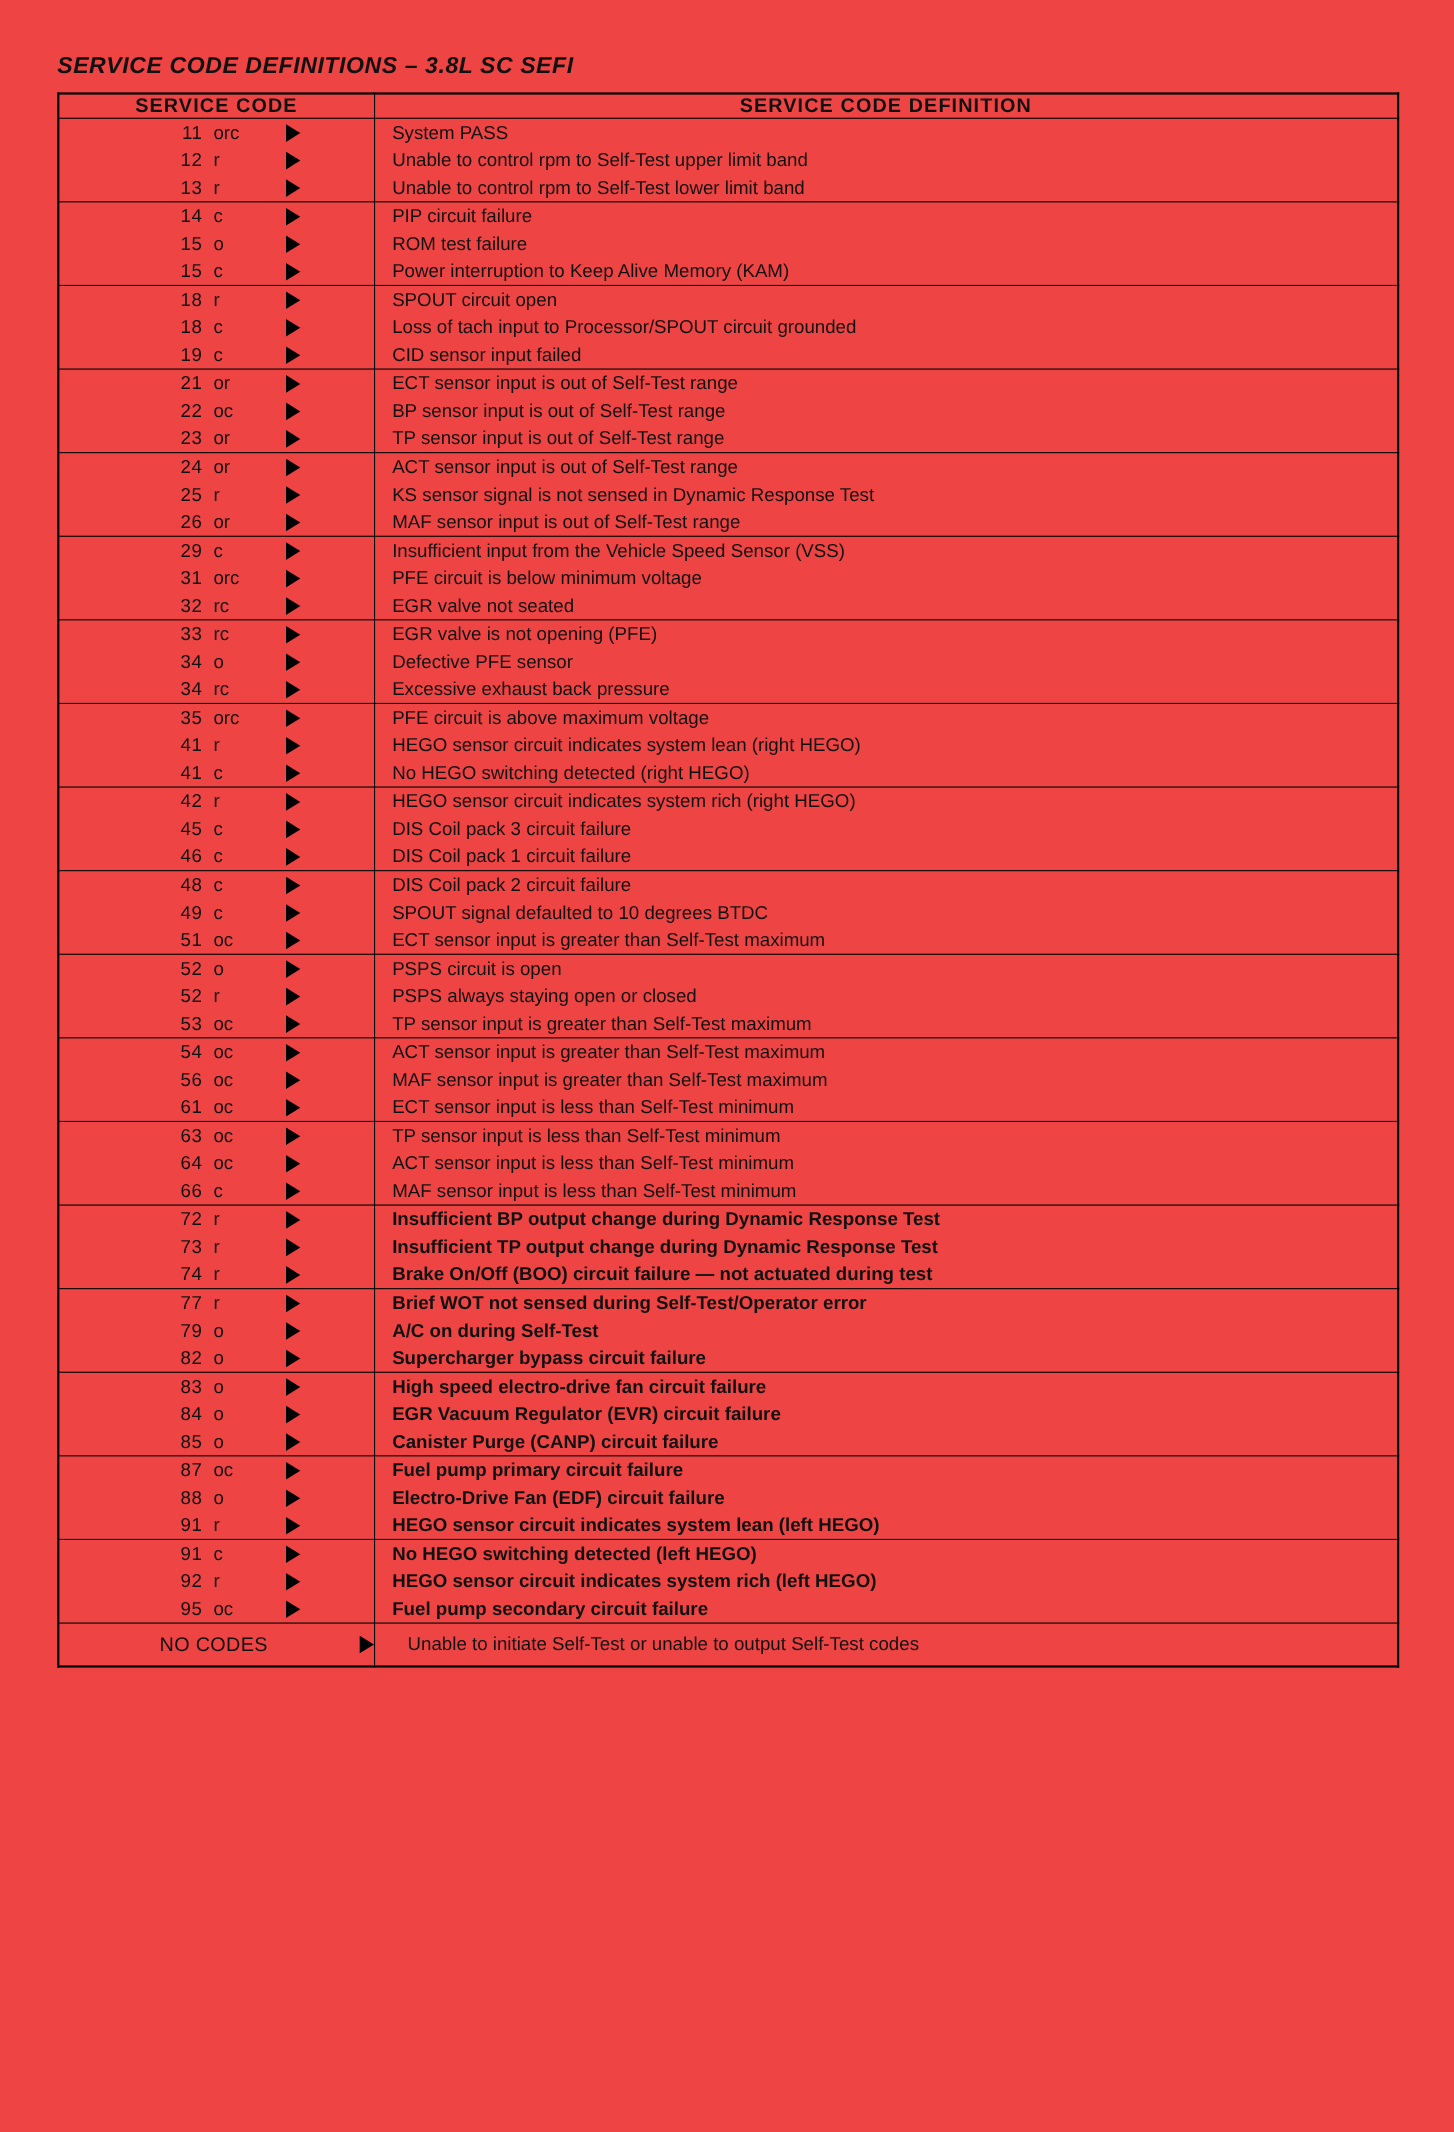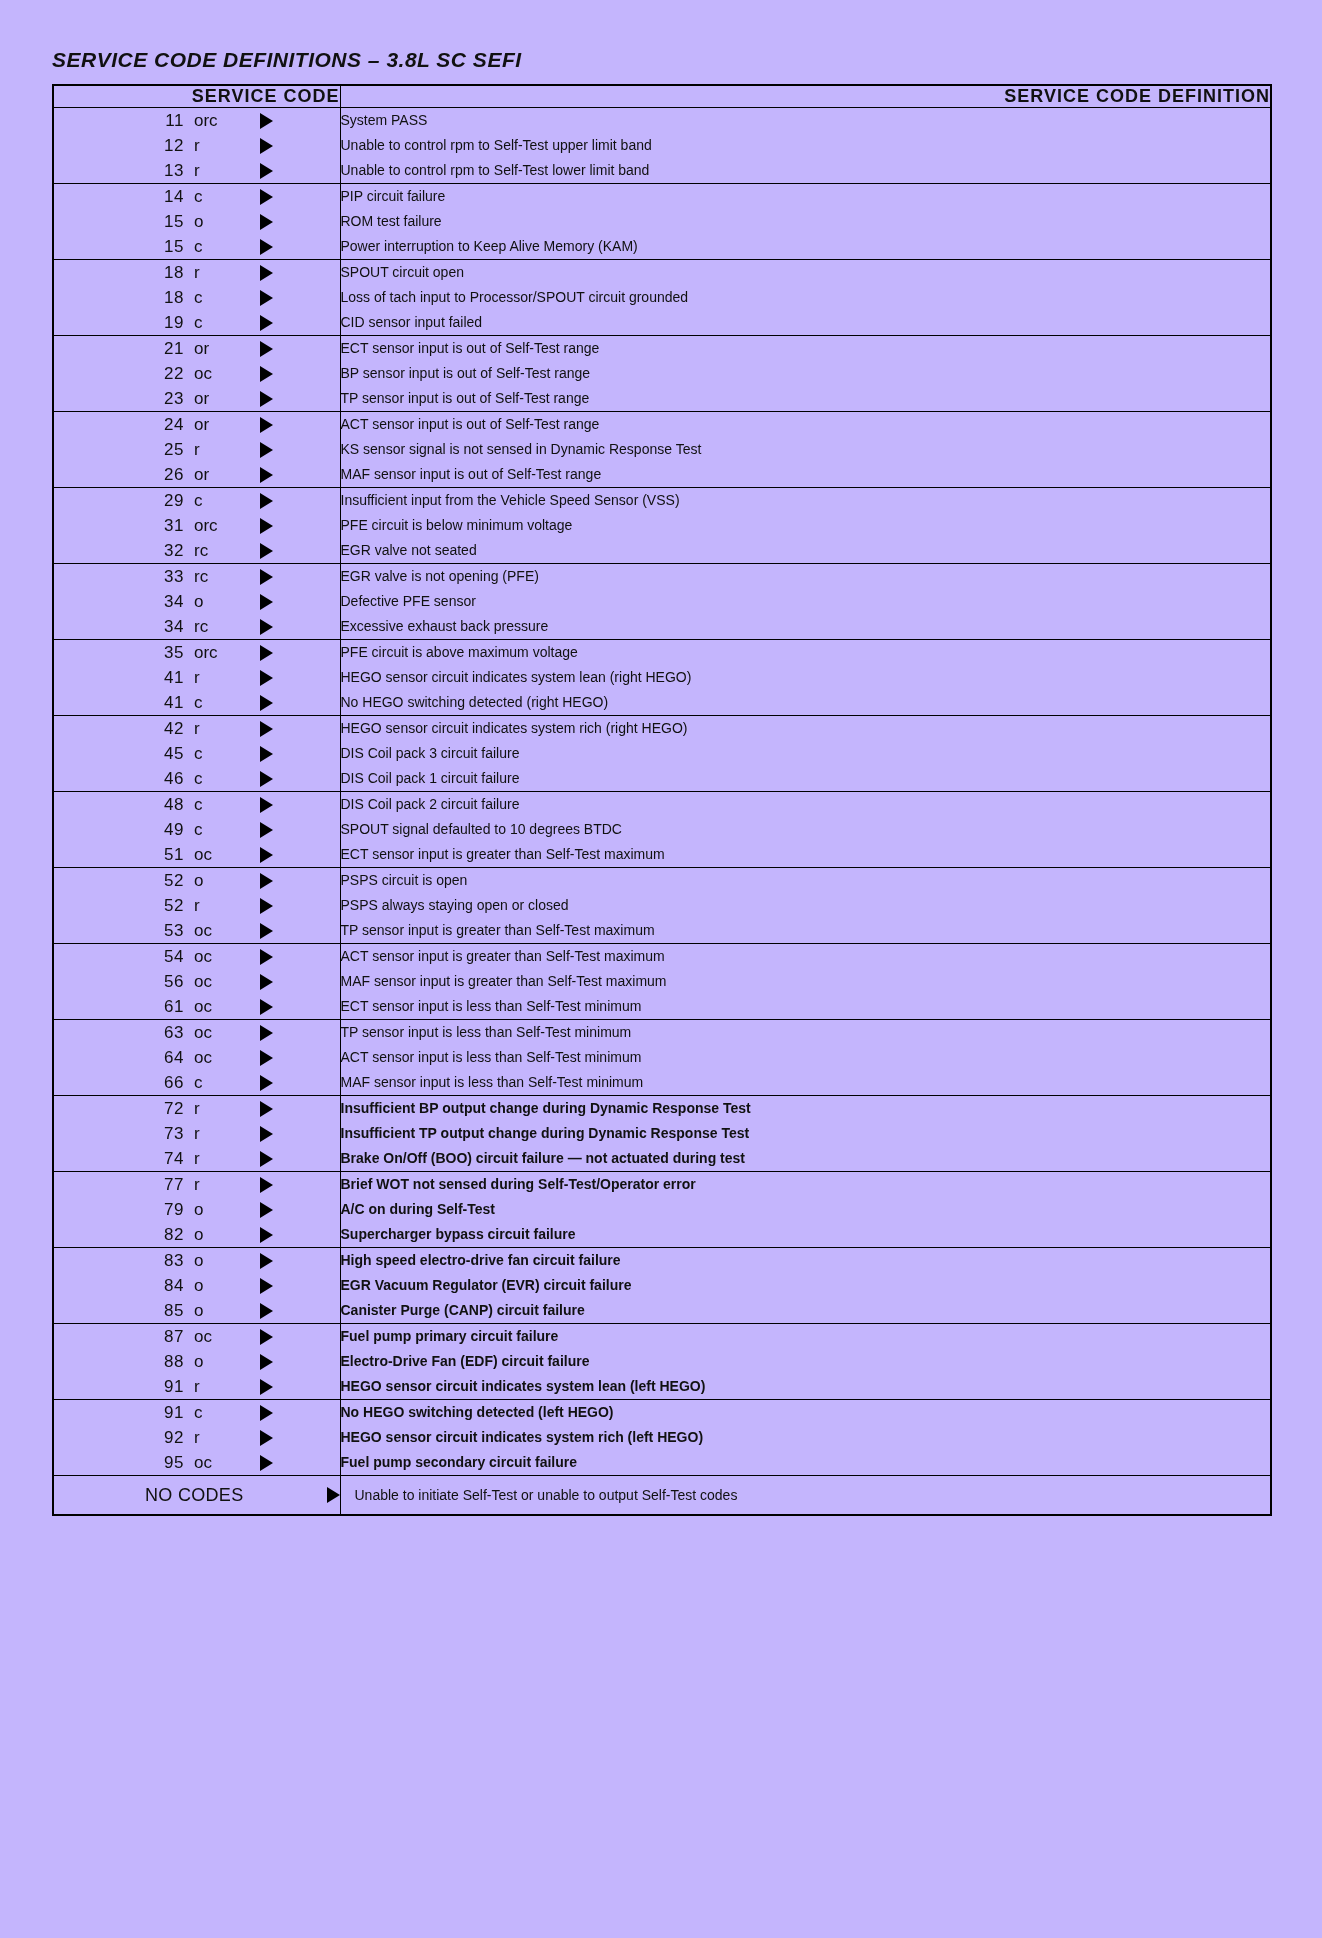--- a/index.html
+++ b/index.html
@@ -12,21 +12,21 @@
     height: 1938px;
     font-family: "Liberation Sans", sans-serif;
     color: #111111;
     position: relative;
   }
   .page {
     position: absolute;
     left: 0; top: 0;
     width: 1322px;
     height: 1938px;
-    background: #c4b5fd;
+    background: #ef4444;
     padding: 0;
     box-sizing: border-box;
   }
   .title {
     position: absolute;
     left: 52px;
     top: 48px;
     font-size: 21px;
     font-weight: bold;
     font-style: italic;
@@ -47,21 +47,21 @@
   }
   table.codes th, table.codes td {
     border: 1px solid #000;
     padding: 0;
     vertical-align: top;
   }
   thead th {
     font-size: 18px;
     font-weight: bold;
     letter-spacing: 1px;
-    text-align: right;
+    text-align: center;
     padding: 9px 0 10px 0;
     border-bottom: 2px solid #000;
   }
   col.c-code { width: 287px; }
   col.c-def  { width: 931px; }
 
   tbody tr td {
     border-top: 2px solid #000;
     border-bottom: 2px solid #000;
     margin-top: 47px;
@@ -97,23 +97,24 @@
     display: inline-block;
     width: 0; height: 0;
     border-left: 13px solid #000;
     border-top: 8px solid transparent;
     border-bottom: 8px solid transparent;
     margin-left: 10px;
   }
   .def-row {
     height: 25px;
     line-height: 25px;
-    font-size: 14px;
+    font-size: 17px;
     white-space: nowrap;
     overflow: hidden;
+    padding-left: 16px;
   }
   .def-row.bold {
     font-weight: bold;
   }
   
   .single .grp-code {
     padding: 6px 0 6px 0;
   }
   .single .code-label {
     display: flex;

